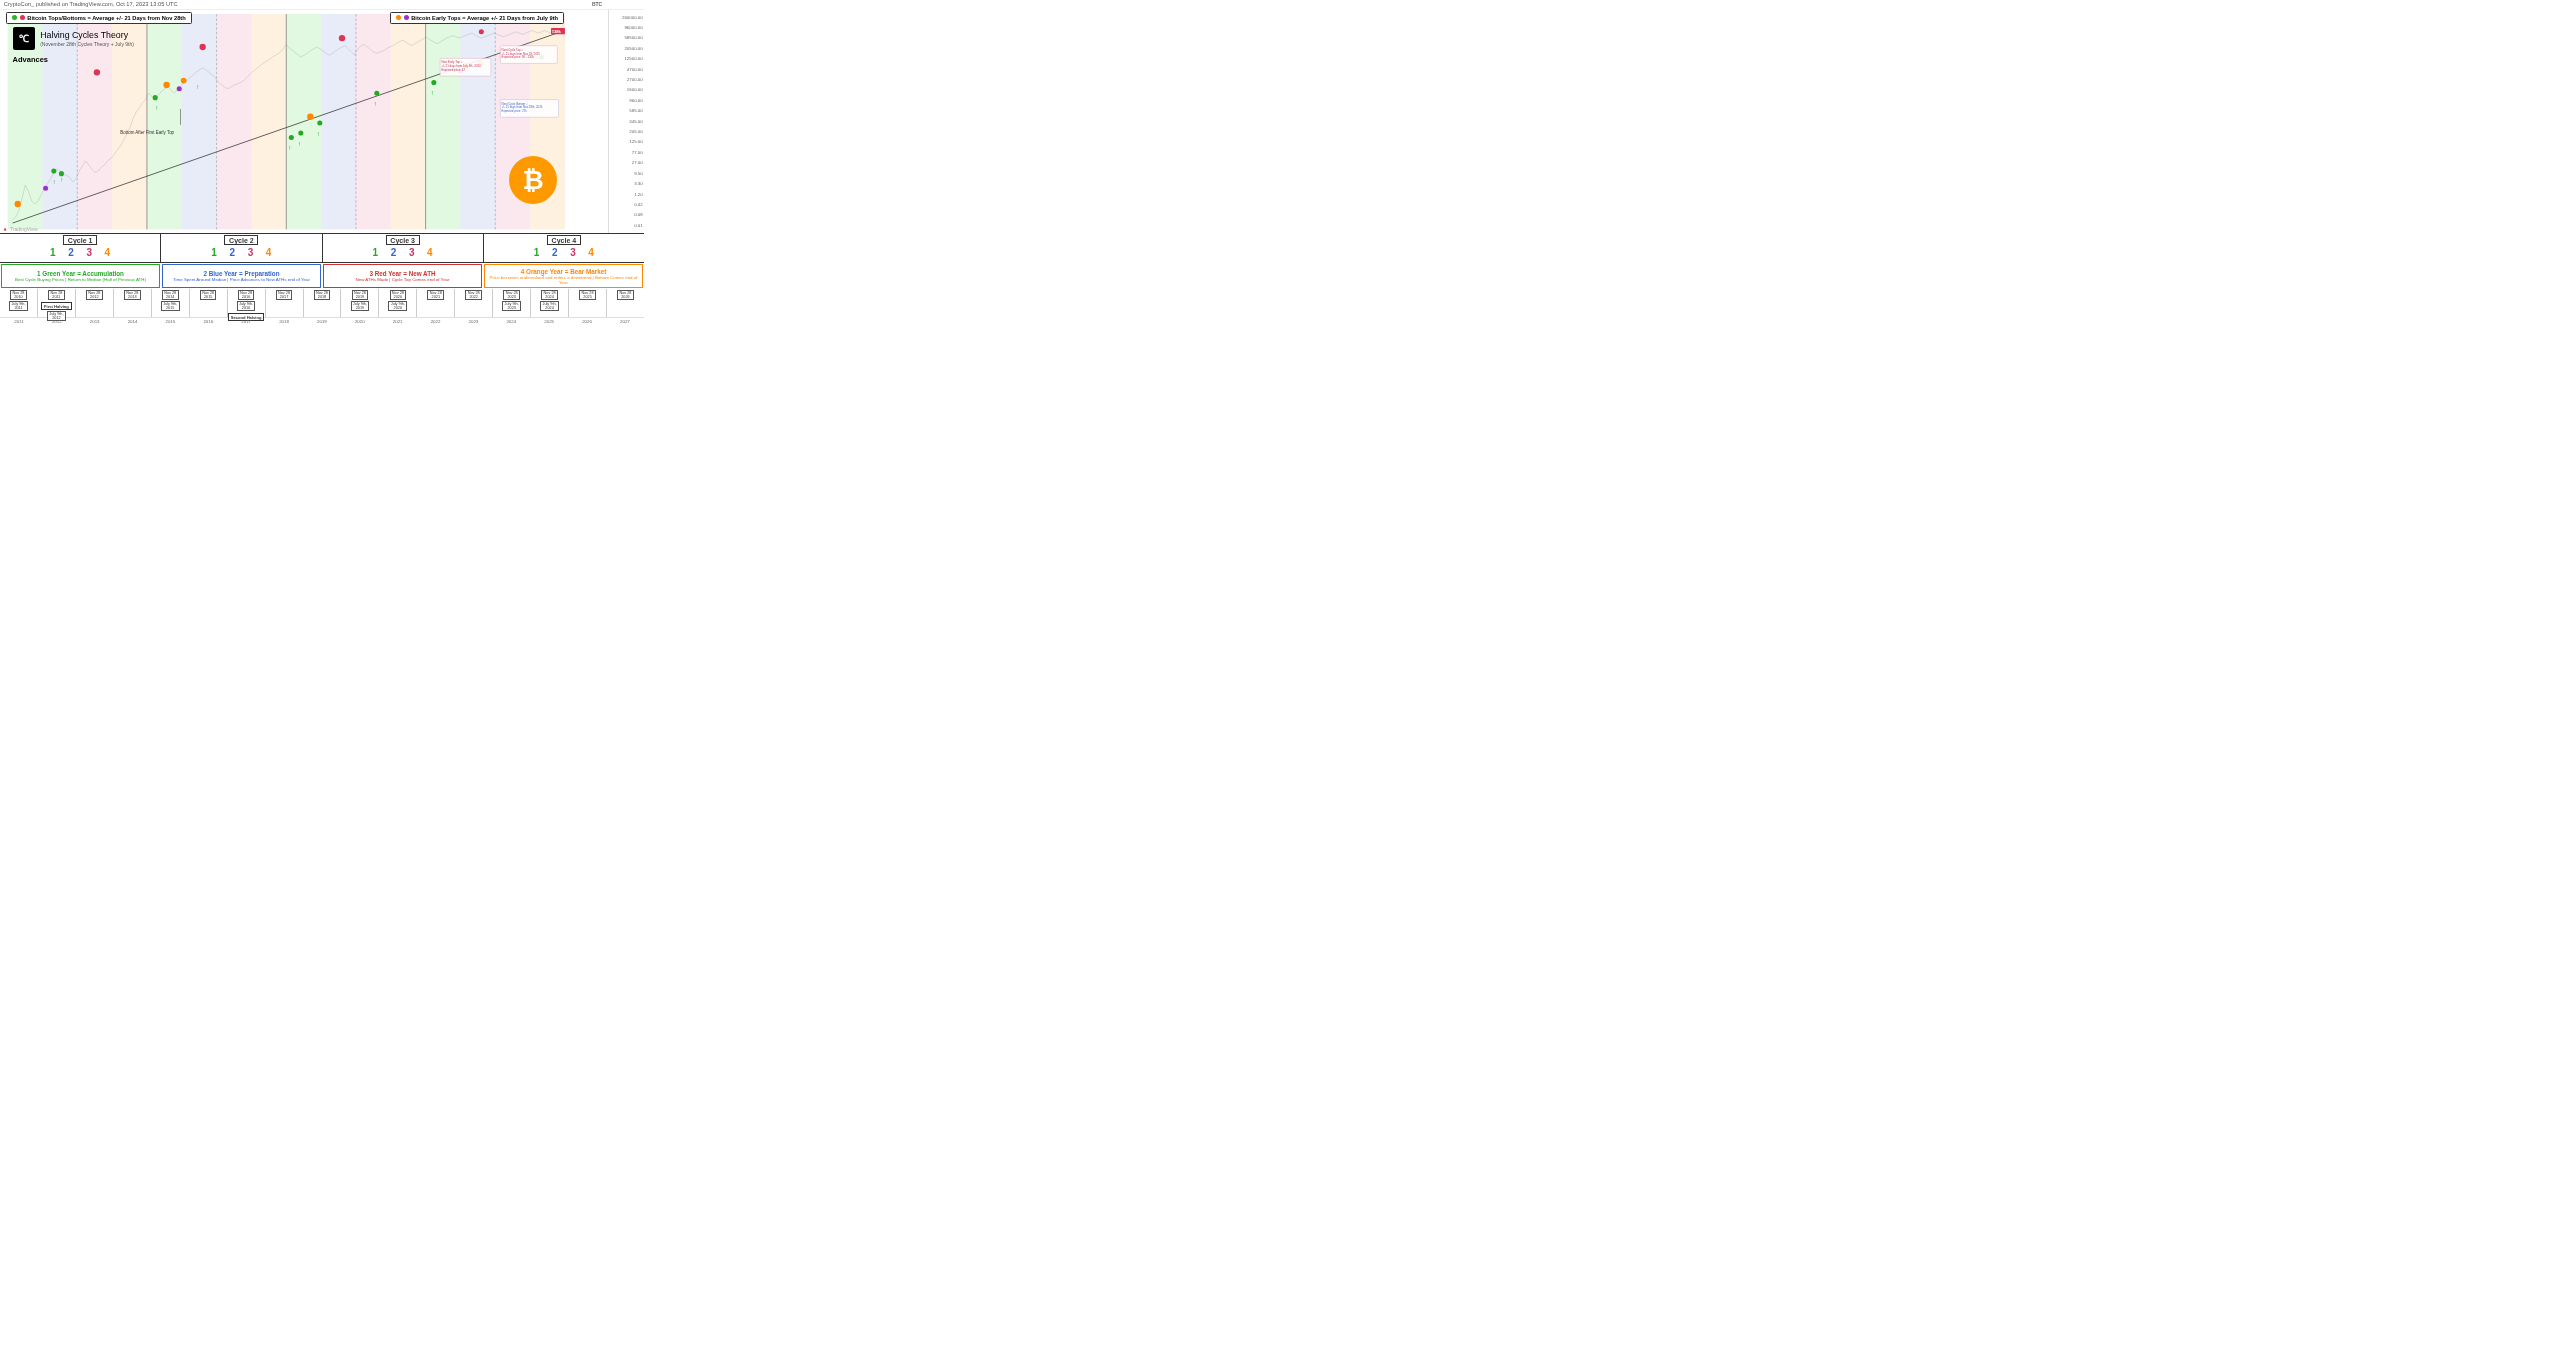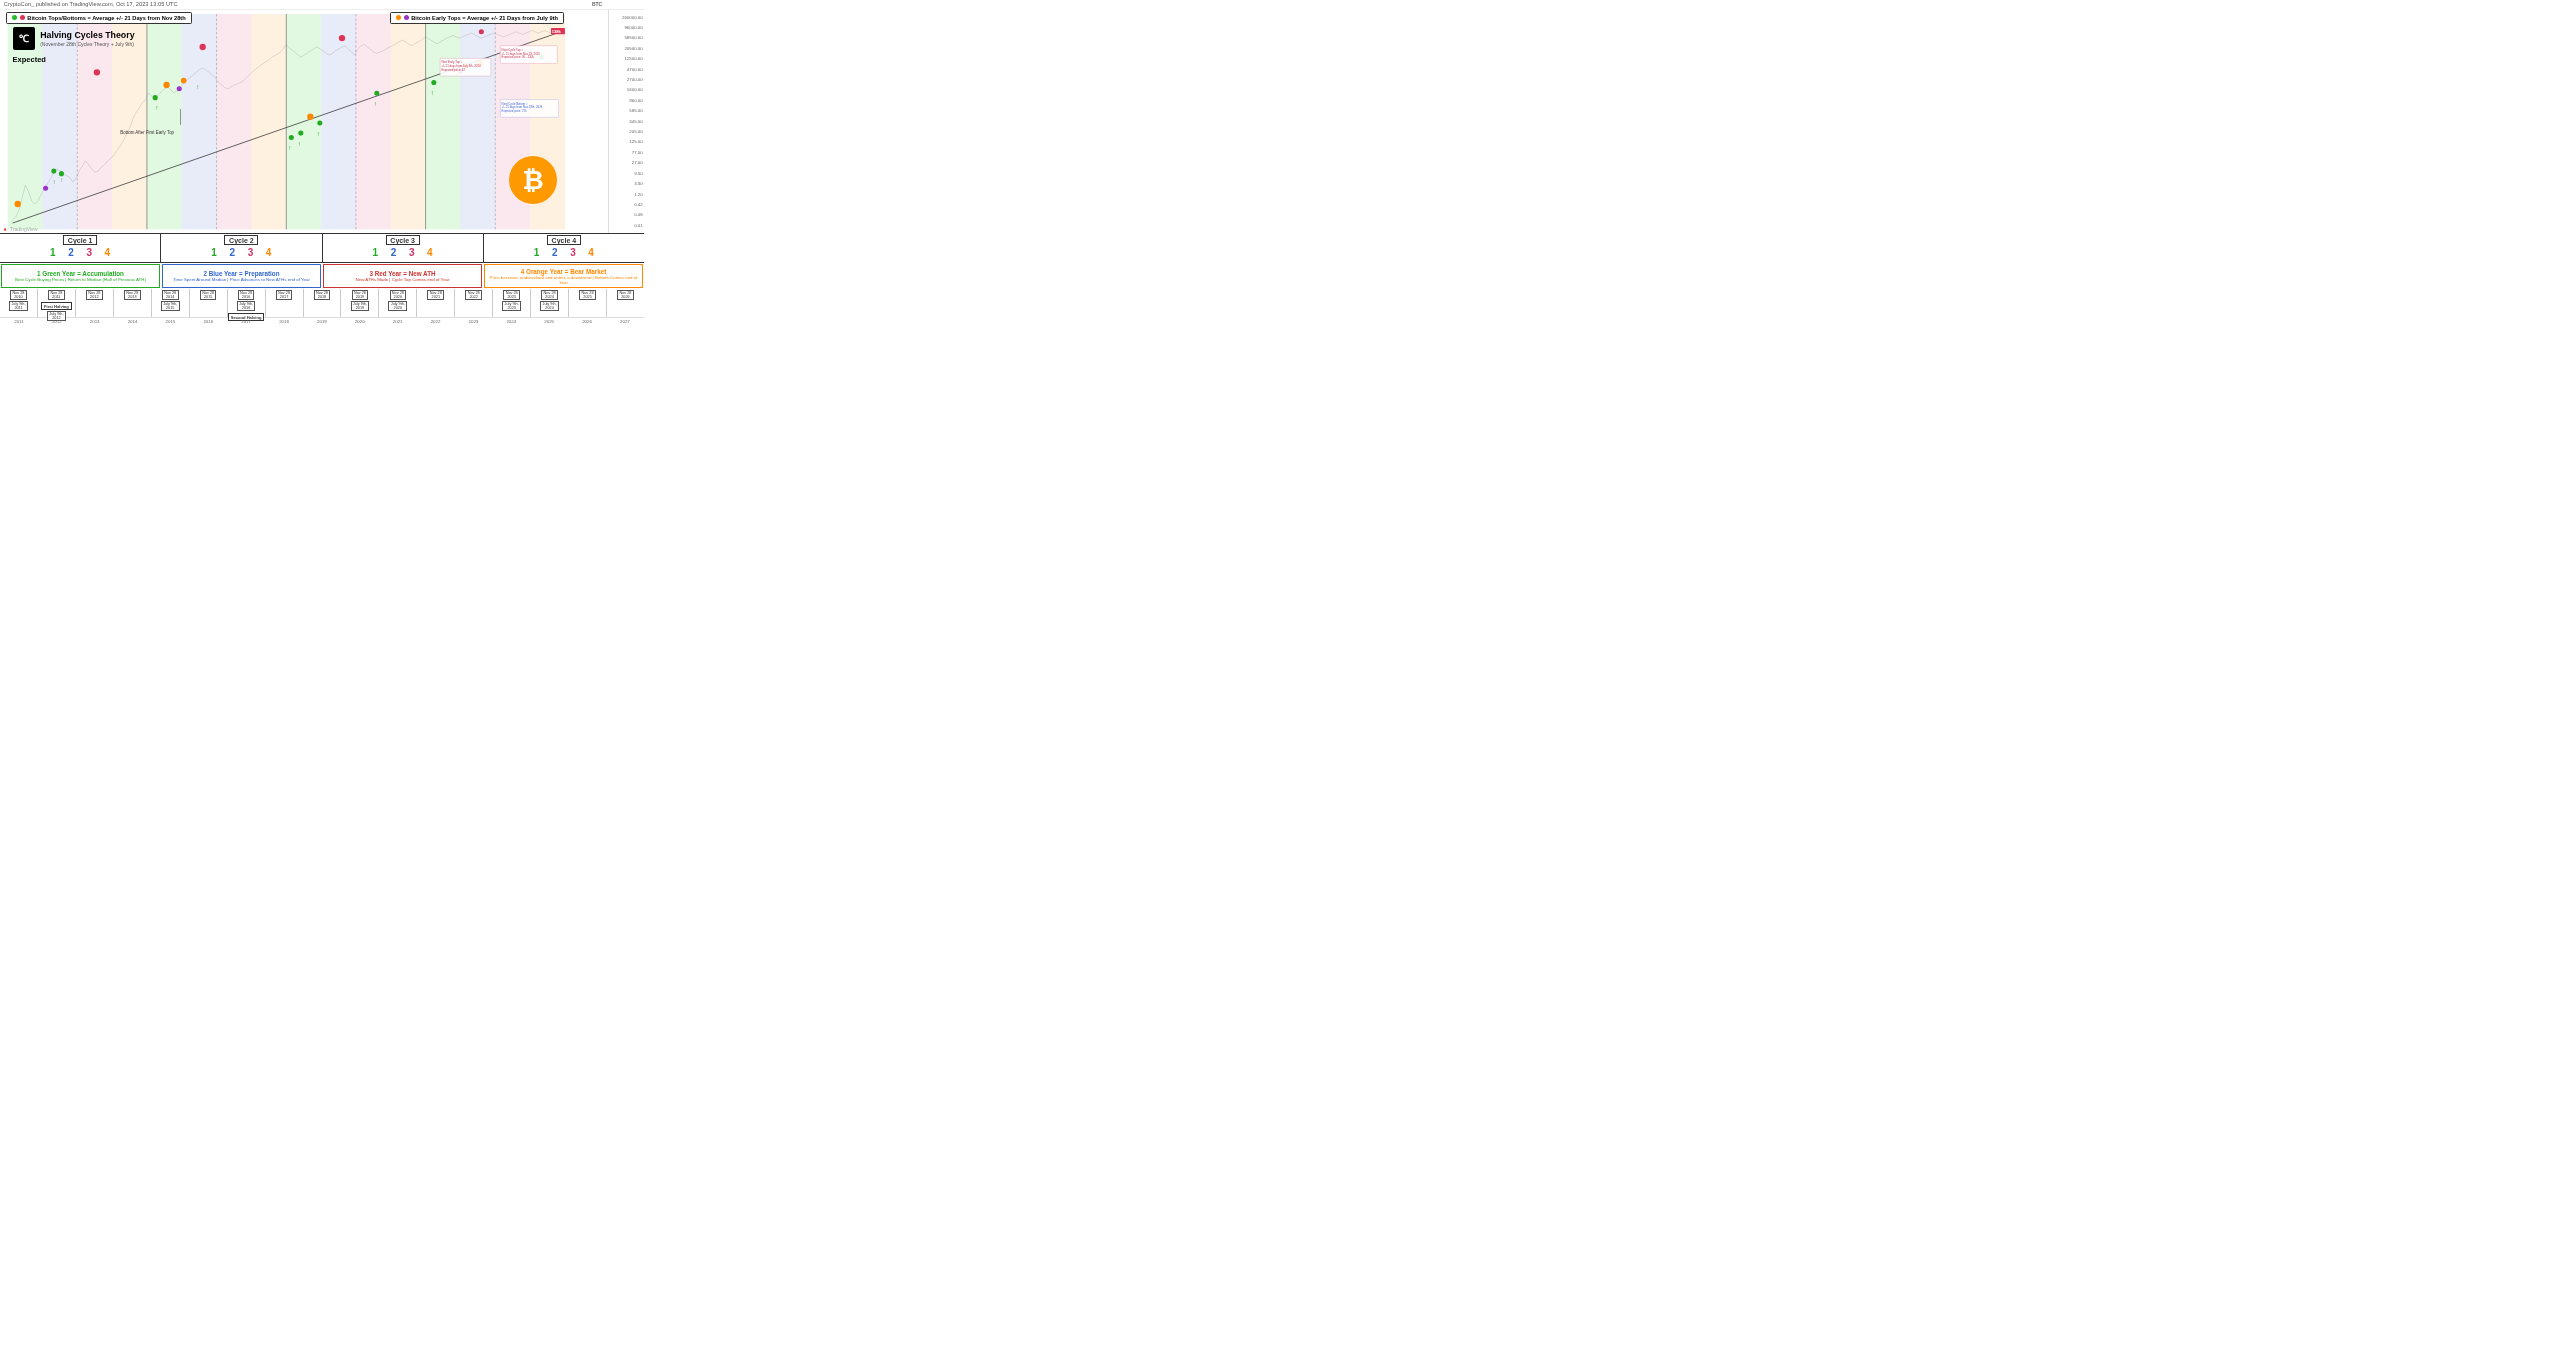--- a/index.html
+++ b/index.html
@@ -99,21 +99,21 @@
       border-radius: 1.9px;
       display: flex;
       align-items: center;
       justify-content: center;
       color: #fff;
       font-size: 10px;
       font-weight: bold;
     }
     .title-text {
       font-size: 8.8px;
-      font-weight: bold;
+      font-weight: normal;
       color: #000;
       line-height: 1.3;
     }
     .title-sub {
       font-size: 5px;
       color: #555;
     }
     .cryptocon-label {
       position: absolute;
       top: 45px;
@@ -413,21 +413,21 @@
 
       <div class="title-box">
         <div class="title-logo">
           <span>℃</span>
         </div>
         <div>
           <div class="title-text">Halving Cycles Theory</div>
           <div class="title-sub">(November 28th Cycles Theory + July 9th)</div>
         </div>
       </div>
-      <div class="cryptocon-label">Expected</div>
+      <div class="cryptocon-label">Advances</div>
 
       <div class="btc-logo">
         <svg viewBox="0 0 100 100" width="50" height="50">
           <circle cx="50" cy="50" r="48" fill="#ff9900"></circle>
           <text x="50" y="68" text-anchor="middle" font-size="52" font-weight="bold" fill="#fff">₿</text>
         </svg>
       </div>
 
       <div class="tradingview-label">🔺 TradingView</div>
     </div>

